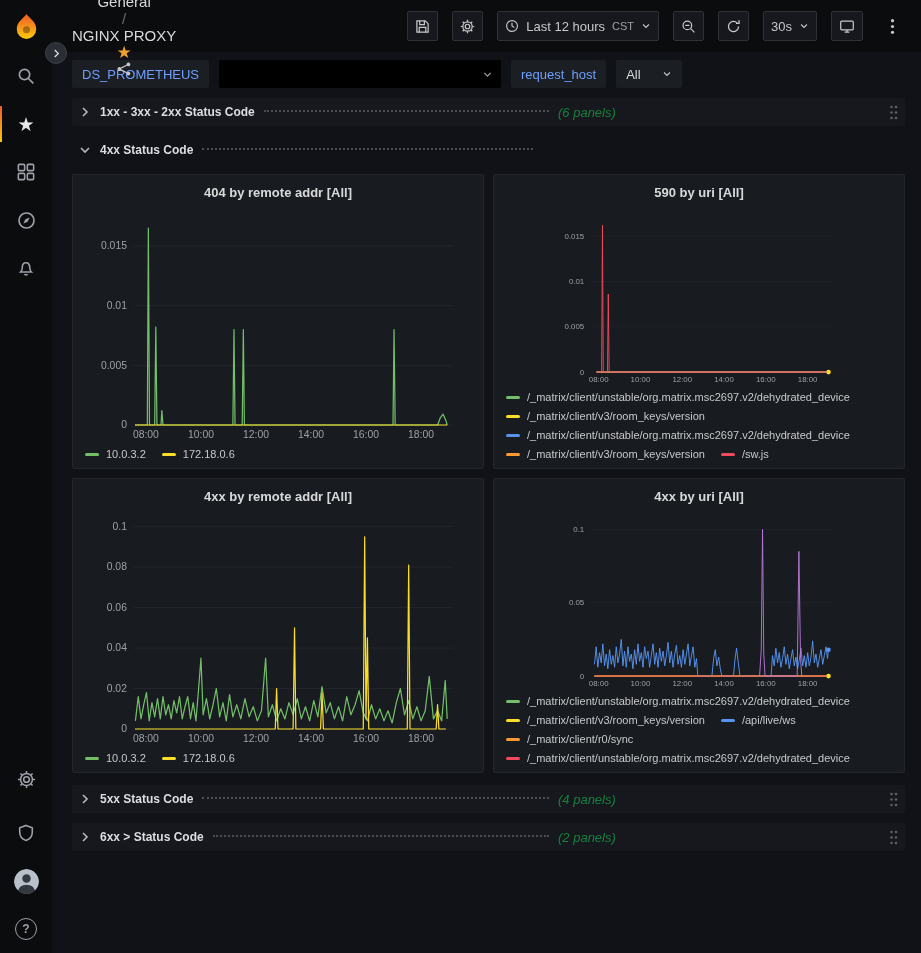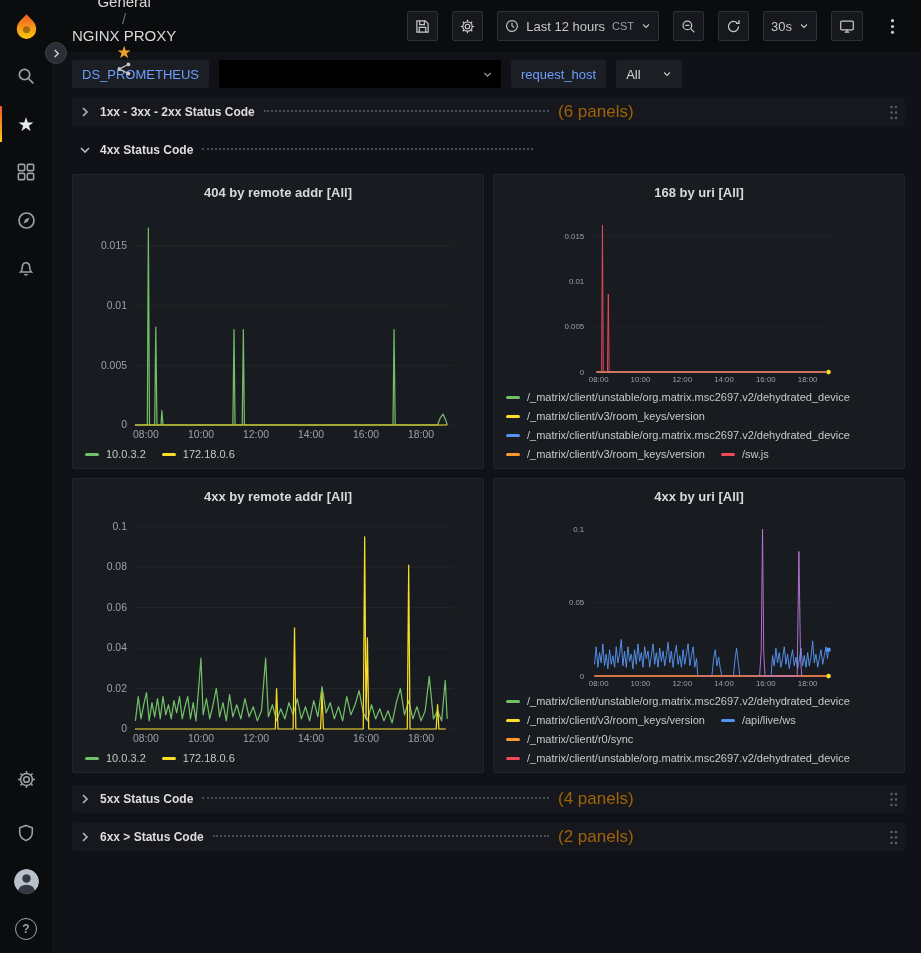--- a/index.html
+++ b/index.html
@@ -39,21 +39,21 @@
   .var-black{width:282px;height:28px;background:#000;border-radius:2px;display:flex;align-items:center;justify-content:flex-end;padding-right:8px;box-sizing:border-box;cursor:pointer;}
   .var-chip{height:28px;display:flex;align-items:center;gap:21px;padding:0 10px;background:#1b1e23;border-radius:2px;color:#d8d9da;cursor:pointer;}
   
   .rowhdr{height:28px;display:flex;align-items:center;margin-bottom:10px;padding:0 6px 0 8px;border-radius:2px;cursor:pointer;}
   .rowhdr.collapsed{background:#17181d;}
   .row-left{display:flex;align-items:center;width:478px;min-width:0;}
   .rowhdr.expanded .row-left{width:462px;}
   .row-chev{width:20px;display:flex;align-items:center;color:#b4b7bd;flex:none;}
   .row-title{font-weight:700;font-size:12px;color:#dcdde0;margin-right:9px;white-space:nowrap;}
   .row-dots{flex:1;height:0;border-bottom:2px dotted #4a4d55;margin-bottom:3px;margin-right:9px;}
-  .row-count{color:#a16207;font-size:17px;white-space:nowrap;}
+  .row-count{font-style:italic;color:#15803d;font-size:13px;white-space:nowrap;}
   .row-grip{margin-left:auto;display:flex;align-items:center;cursor:grab;}
   
   .panel-grid{display:grid;grid-template-columns:1fr 1fr;gap:9px;margin-bottom:12px;}
   .panel{background:#181b1f;border:1px solid #23252b;border-radius:2px;height:295px;box-sizing:border-box;
     display:flex;flex-direction:column;overflow:hidden;padding:5px 10px 7px;}
   .panel-title{flex:none;text-align:center;font-size:13px;font-weight:600;color:#d8d9da;height:25px;line-height:25px;cursor:pointer;white-space:nowrap;}
   .plot-wrap{flex:1;min-height:0;}
   svg.plot{width:100%;height:100%;display:block;}
   .legend{flex:none;display:flex;flex-wrap:wrap;column-gap:16px;row-gap:5px;overflow:hidden;padding:5px 2px 0;font-size:11px;color:#c7c8ca;line-height:14px;}
   .legend-item{display:inline-flex;align-items:center;max-width:100%;white-space:nowrap;overflow:hidden;cursor:pointer;}
@@ -303,21 +303,21 @@
             <span class="swatch" style="background: rgb(115, 191, 105);"></span>
             <span>10.0.3.2</span>
           </span>
           <span class="legend-item">
             <span class="swatch" style="background: rgb(250, 222, 42);"></span>
             <span>172.18.0.6</span>
           </span>
         </div>
     </section>
     <section class="panel">
-      <div class="panel-title">168 by uri [All]</div>
+      <div class="panel-title">590 by uri [All]</div>
       <div class="plot-wrap">
           <svg class="plot" viewBox="0 0 390 251">
             <line x1="42" x2="380" y1="233.0" y2="233.0" stroke="#24262c" stroke-width="1"></line>
             <text x="35" y="236.5" fill="#9da0a8" font-size="11" text-anchor="end">0</text>
             <line x1="42" x2="380" y1="169.8" y2="169.8" stroke="#24262c" stroke-width="1"></line>
             <text x="35" y="173.3" fill="#9da0a8" font-size="11" text-anchor="end">0.005</text>
             <line x1="42" x2="380" y1="106.6" y2="106.6" stroke="#24262c" stroke-width="1"></line>
             <text x="35" y="110.1" fill="#9da0a8" font-size="11" text-anchor="end">0.01</text>
             <line x1="42" x2="380" y1="43.4" y2="43.4" stroke="#24262c" stroke-width="1"></line>
             <text x="35" y="46.9" fill="#9da0a8" font-size="11" text-anchor="end">0.015</text>

